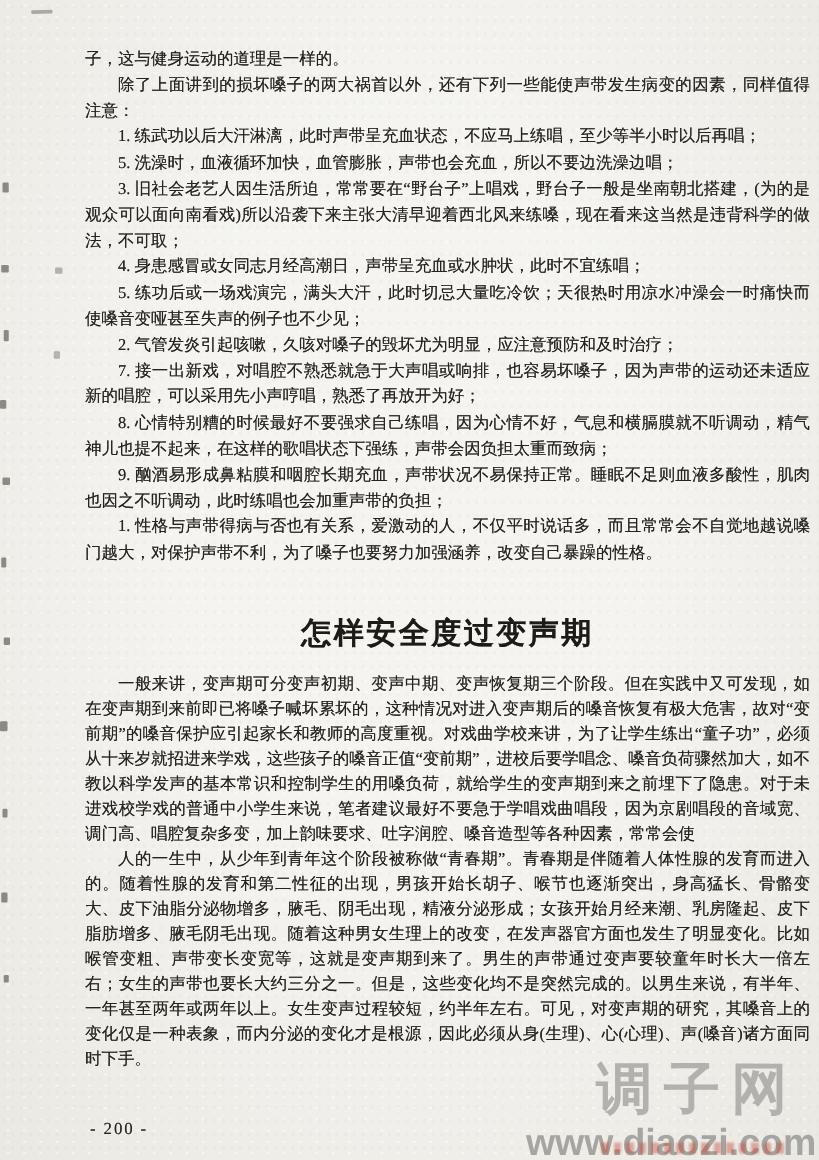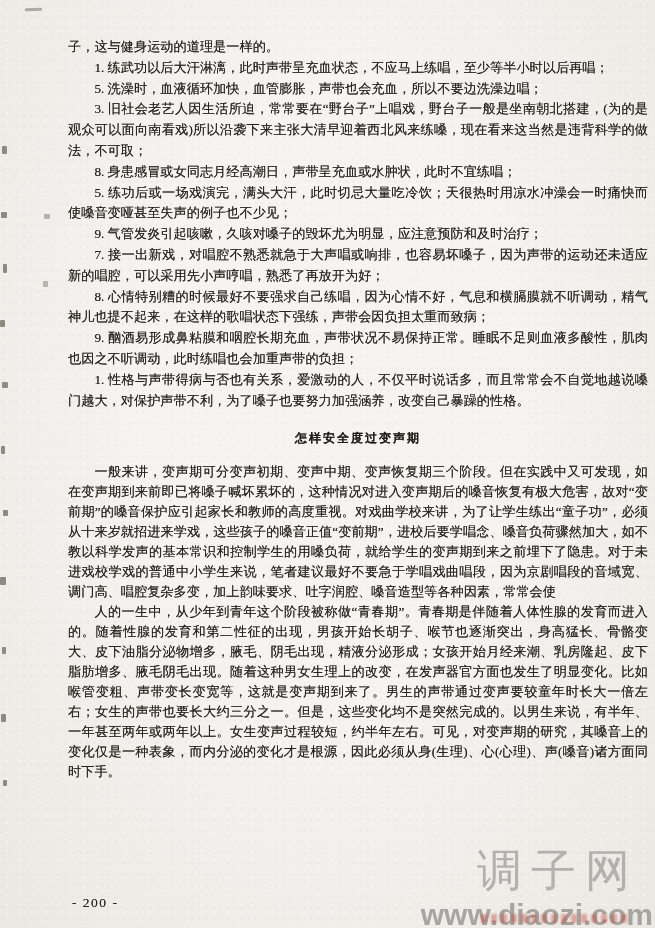--- a/index.html
+++ b/index.html
@@ -25,44 +25,44 @@
     left: 68px; top: 37px;
     width: 580px;
     text-align: justify;
     font-size: 13.2px;
     text-shadow: 0 0 .4px rgba(30,25,20,.65);
   }
   .upper p { margin: 0; line-height: 20.8px; text-indent: 2em; }
   .upper p.noindent { text-indent: 0; }
   .lower p { margin: 0; line-height: 20px; text-indent: 2em; }
   .heading {
-    margin: 19px 0 15px;
+    margin: 37px 0 15px;
     text-align: center;
     text-indent: 0;
-    font-size: 12px;
+    font-size: 24px;
     font-weight: bold;
     letter-spacing: 2px;
     font-family: "Liberation Sans", "DejaVu Sans", sans-serif;
     color: #1e1b17;
   }
   .page-number {
     position: absolute;
     left: 72px; bottom: 17px;
     font-size: 13.5px;
     letter-spacing: 1.5px;
     color: #2a2620;
     text-shadow: 0 0 .4px rgba(30,25,20,.6);
     margin-top: 24px;
   }
   .watermark { position: absolute; right: 0; bottom: 0; width: 290px; height: 80px; }
   .wm-name {
     position: absolute;
     right: 16px; bottom: 27px;
     font-family: "Liberation Sans", "DejaVu Sans", sans-serif;
-    font-weight: normal;
+    font-weight: bold;
     font-size: 45px;
     letter-spacing: 9px;
     color: #b2b1ae;
     white-space: nowrap;
   }
   .wm-url {
     position: absolute;
     right: 2px; bottom: -4px;
     font-family: "Liberation Sans", "DejaVu Sans", sans-serif;
     font-weight: bold;
@@ -106,26 +106,27 @@
   <div class="speck" style="left:2px; top:647px; width:4px; height:7px;"></div>
   <div class="speck" style="left:1px; top:714px; width:5px; height:8px;"></div>
   <div class="speck" style="left:3px; top:780px; width:4px; height:6px;"></div>
   <div class="speck" style="left:44px; top:214px; width:6px; height:5px; opacity:.6;"></div>
   <div class="speck" style="left:43px; top:281px; width:5px; height:6px; opacity:.6;"></div>
 
   <div class="content">
 
     <section class="upper">
       <p class="noindent">子，这与健身运动的道理是一样的。</p>
+      <p>除了上面讲到的损坏嗓子的两大祸首以外，还有下列一些能使声带发生病变的因素，同样值得注意：</p>
       <p>1. 练武功以后大汗淋漓，此时声带呈充血状态，不应马上练唱，至少等半小时以后再唱；</p>
       <p>5. 洗澡时，血液循环加快，血管膨胀，声带也会充血，所以不要边洗澡边唱；</p>
       <p>3. 旧社会老艺人因生活所迫，常常要在“野台子”上唱戏，野台子一般是坐南朝北搭建，(为的是观众可以面向南看戏)所以沿袭下来主张大清早迎着西北风来练嗓，现在看来这当然是违背科学的做法，不可取；</p>
-      <p>8. 身患感冒或女同志月经高潮日，声带呈充血或水肿状，此时不宜练唱；</p>
+      <p>4. 身患感冒或女同志月经高潮日，声带呈充血或水肿状，此时不宜练唱；</p>
       <p>5. 练功后或一场戏演完，满头大汗，此时切忌大量吃冷饮；天很热时用凉水冲澡会一时痛快而使嗓音变哑甚至失声的例子也不少见；</p>
-      <p>9. 气管发炎引起咳嗽，久咳对嗓子的毁坏尤为明显，应注意预防和及时治疗；</p>
+      <p>2. 气管发炎引起咳嗽，久咳对嗓子的毁坏尤为明显，应注意预防和及时治疗；</p>
       <p>7. 接一出新戏，对唱腔不熟悉就急于大声唱或响排，也容易坏嗓子，因为声带的运动还未适应新的唱腔，可以采用先小声哼唱，熟悉了再放开为好；</p>
       <p>8. 心情特别糟的时候最好不要强求自己练唱，因为心情不好，气息和横膈膜就不听调动，精气神儿也提不起来，在这样的歌唱状态下强练，声带会因负担太重而致病；</p>
       <p>9. 酗酒易形成鼻粘膜和咽腔长期充血，声带状况不易保持正常。睡眠不足则血液多酸性，肌肉也因之不听调动，此时练唱也会加重声带的负担；</p>
       <p>1. 性格与声带得病与否也有关系，爱激动的人，不仅平时说话多，而且常常会不自觉地越说嗓门越大，对保护声带不利，为了嗓子也要努力加强涵养，改变自己暴躁的性格。</p>
     </section>
 
     <h2 class="heading">怎样安全度过变声期</h2>
 
     <section class="lower">
       <p>一般来讲，变声期可分变声初期、变声中期、变声恢复期三个阶段。但在实践中又可发现，如在变声期到来前即已将嗓子喊坏累坏的，这种情况对进入变声期后的嗓音恢复有极大危害，故对“变前期”的嗓音保护应引起家长和教师的高度重视。对戏曲学校来讲，为了让学生练出“童子功”，必须从十来岁就招进来学戏，这些孩子的嗓音正值“变前期”，进校后要学唱念、嗓音负荷骤然加大，如不教以科学发声的基本常识和控制学生的用嗓负荷，就给学生的变声期到来之前埋下了隐患。对于未进戏校学戏的普通中小学生来说，笔者建议最好不要急于学唱戏曲唱段，因为京剧唱段的音域宽、调门高、唱腔复杂多变，加上韵味要求、吐字润腔、嗓音造型等各种因素，常常会使</p>

